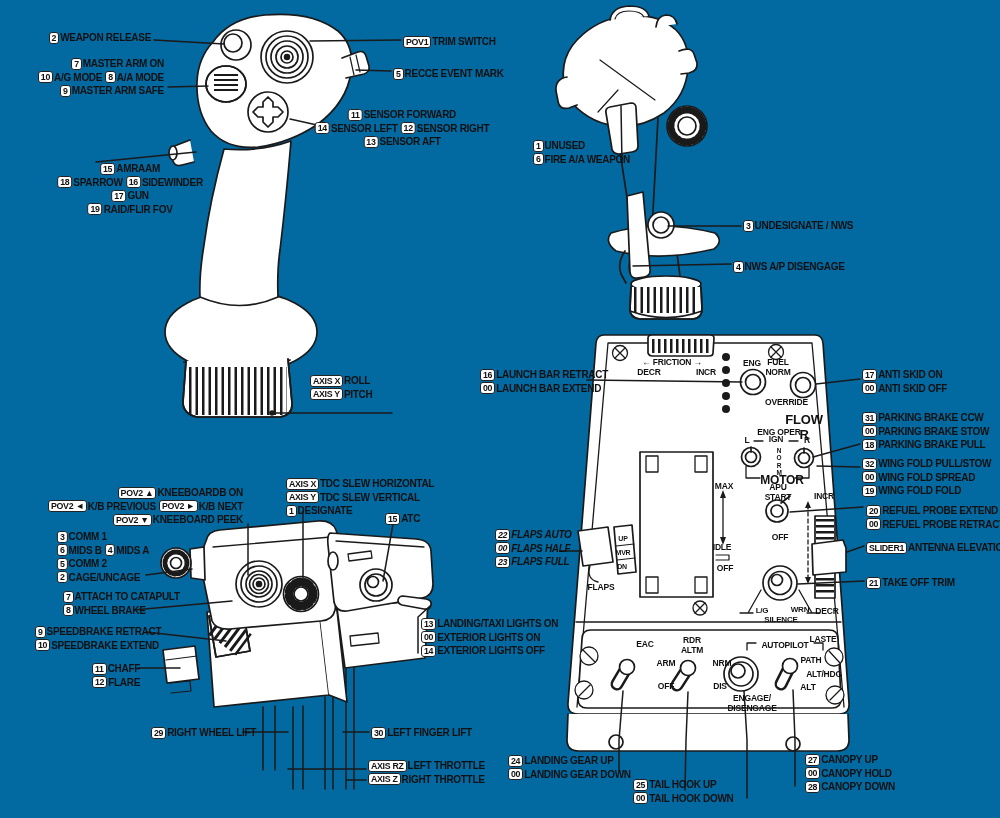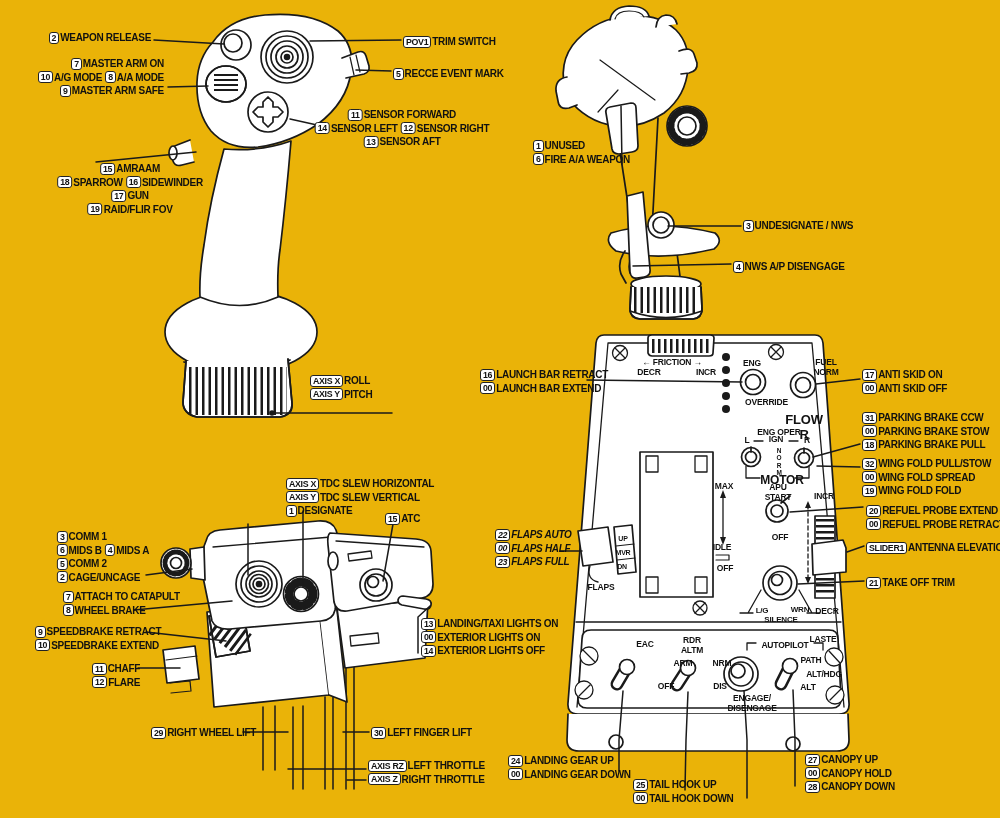--- a/index.html
+++ b/index.html
@@ -1,16 +1,16 @@
 <!DOCTYPE html>
 <html><head>
 <meta charset="utf-8">
 <style>
   html,body{margin:0;padding:0;background:#fff;}
-  #stage{position:relative;width:1000px;height:818px;background:#eab308;overflow:hidden;
+  #stage{position:relative;width:1000px;height:818px;background:#0369a1;overflow:hidden;
          font-family:"Liberation Sans",sans-serif;color:#111;}
   #art{position:absolute;left:0;top:0;}
   .callout{position:absolute;font-weight:bold;font-size:10px;line-height:13.5px;
            white-space:nowrap;letter-spacing:-0.3px;color:#111;}
   .cl-line{white-space:nowrap;}
   .badge{display:inline-block;border:1.4px solid #222;border-radius:3px;padding:0 2px;
          margin:0 1px 0 3px;font-size:8.8px;line-height:10px;font-weight:bold;
          background:#fff;vertical-align:0.5px;letter-spacing:-0.3px;}
   .cl-line .badge:first-child{margin-left:0;}
   .ptext{position:absolute;transform:translate(-50%,-50%);font-weight:bold;
@@ -364,20 +364,25 @@
     <div class="callout" style="top: 139px; left: 533px;">
       <div class="cl-line"><span class="badge">1</span><span>UNUSED</span></div>
       <div class="cl-line"><span class="badge">6</span><span>FIRE A/A WEAPON</span></div>
     </div>
     <div class="callout" style="top: 219px; left: 743px;">
       <div class="cl-line"><span class="badge">3</span><span>UNDESIGNATE / NWS</span></div>
     </div>
     <div class="callout" style="top: 260px; left: 733px;">
       <div class="cl-line"><span class="badge">4</span><span>NWS A/P DISENGAGE</span></div>
     </div>
+    <div class="callout" style="top: 486px; right: 757px; text-align: right;">
+      <div class="cl-line"><span class="badge">POV2 ▲</span><span>KNEEBOARDB ON</span></div>
+      <div class="cl-line"><span class="badge">POV2 ◄</span><span>K/B PREVIOUS</span><span class="badge">POV2 ►</span><span>K/B NEXT</span></div>
+      <div class="cl-line"><span class="badge">POV2 ▼</span><span>KNEEBOARD PEEK</span></div>
+    </div>
     <div class="callout" style="top: 477px; left: 286px;">
       <div class="cl-line"><span class="badge">AXIS X</span><span>TDC SLEW HORIZONTAL</span></div>
       <div class="cl-line"><span class="badge">AXIS Y</span><span>TDC SLEW VERTICAL</span></div>
       <div class="cl-line"><span class="badge">1</span><span>DESIGNATE</span></div>
     </div>
     <div class="callout" style="top: 512px; left: 385px;">
       <div class="cl-line"><span class="badge">15</span><span>ATC</span></div>
     </div>
     <div class="callout" style="top: 530px; left: 103px; transform: translateX(-50%); ">
       <div class="cl-line"><span class="badge">3</span><span>COMM 1</span></div>
@@ -458,25 +463,25 @@
     </div>
     <div class="callout" style="top: 753px; left: 805px;">
       <div class="cl-line"><span class="badge">27</span><span>CANOPY UP</span></div>
       <div class="cl-line"><span class="badge">00</span><span>CANOPY HOLD</span></div>
       <div class="cl-line"><span class="badge">28</span><span>CANOPY DOWN</span></div>
     </div>
     <div class="ptext" style="left: 672px; top: 363px; font-size: 8.5px;">← FRICTION →</div>
     <div class="ptext" style="left: 649px; top: 373px; font-size: 8.5px;">DECR</div>
     <div class="ptext" style="left: 706px; top: 373px; font-size: 8.5px;">INCR</div>
     <div class="ptext" style="left: 752px; top: 364px; font-size: 8.5px;">ENG</div>
-    <div class="ptext" style="left: 778px; top: 368px; font-size: 8.5px; margin-left: 48px;">FUEL
+    <div class="ptext" style="left: 778px; top: 368px; font-size: 8.5px;">FUEL
 NORM</div>
     <div class="ptext" style="left: 804px; top: 388px; font-size: 13px; margin-top: 40px;">FLOW
 R</div>
-    <div class="ptext" style="left: 760px; top: 403px; font-size: 8.5px; padding-left: 13px;">OVERRIDE</div>
+    <div class="ptext" style="left: 780px; top: 403px; font-size: 8.5px; padding-left: 13px;">OVERRIDE</div>
     <div class="ptext" style="left: 779px; top: 433px; font-size: 8.5px;">ENG OPER</div>
     <div class="ptext" style="left: 747px; top: 441px; font-size: 8.5px;">L</div>
     <div class="ptext" style="left: 776px; top: 440px; font-size: 8.5px;">IGN</div>
     <div class="ptext" style="left: 807px; top: 441px; font-size: 8.5px;">R</div>
     <div class="ptext" style="left: 779px; top: 462px; font-size: 6.5px;">N
 O
 R
 M</div>
     <div class="ptext" style="left: 778px; top: 481px; font-size: 12px; padding-left: 8px;">MOTOR</div>
     <div class="ptext" style="left: 778px; top: 493px; font-size: 8.5px;">APU
@@ -488,21 +493,21 @@
     <div class="ptext" style="left: 722px; top: 548px; font-size: 8.5px;">IDLE</div>
     <div class="ptext" style="left: 725px; top: 569px; font-size: 8.5px;">OFF</div>
     <div class="ptext" style="left: 623px; top: 539px; font-size: 7px;">UP</div>
     <div class="ptext" style="left: 623px; top: 553px; font-size: 7px;">MVR</div>
     <div class="ptext" style="left: 622px; top: 567px; font-size: 7px;">DN</div>
     <div class="ptext" style="left: 601px; top: 588px; font-size: 8.5px;">FLAPS</div>
     <div class="ptext" style="left: 762px; top: 611px; font-size: 8px;">L/G</div>
     <div class="ptext" style="left: 800px; top: 610px; font-size: 8px;">WRN</div>
     <div class="ptext" style="left: 781px; top: 620px; font-size: 8px;">SILENCE</div>
     <div class="ptext" style="left: 645px; top: 645px; font-size: 8.5px;">EAC</div>
-    <div class="ptext" style="left: 666px; top: 664px; font-size: 8.5px; margin-left: 17px;">ARM</div>
+    <div class="ptext" style="left: 666px; top: 664px; font-size: 8.5px;">ARM</div>
     <div class="ptext" style="left: 666px; top: 687px; font-size: 8.5px;">OFF</div>
     <div class="ptext" style="left: 692px; top: 646px; font-size: 8.5px;">RDR
 ALTM</div>
     <div class="ptext" style="left: 722px; top: 664px; font-size: 8.5px;">NRM</div>
     <div class="ptext" style="left: 720px; top: 687px; font-size: 8.5px;">DIS</div>
     <div class="ptext" style="left: 785px; top: 646px; font-size: 8.5px;">AUTOPILOT</div>
     <div class="ptext" style="left: 752px; top: 704px; font-size: 8.5px;">ENGAGE/
 DISENGAGE</div>
     <div class="ptext" style="left: 823px; top: 640px; font-size: 8.5px;">LASTE</div>
     <div class="ptext" style="left: 811px; top: 661px; font-size: 8.5px;">PATH</div>

